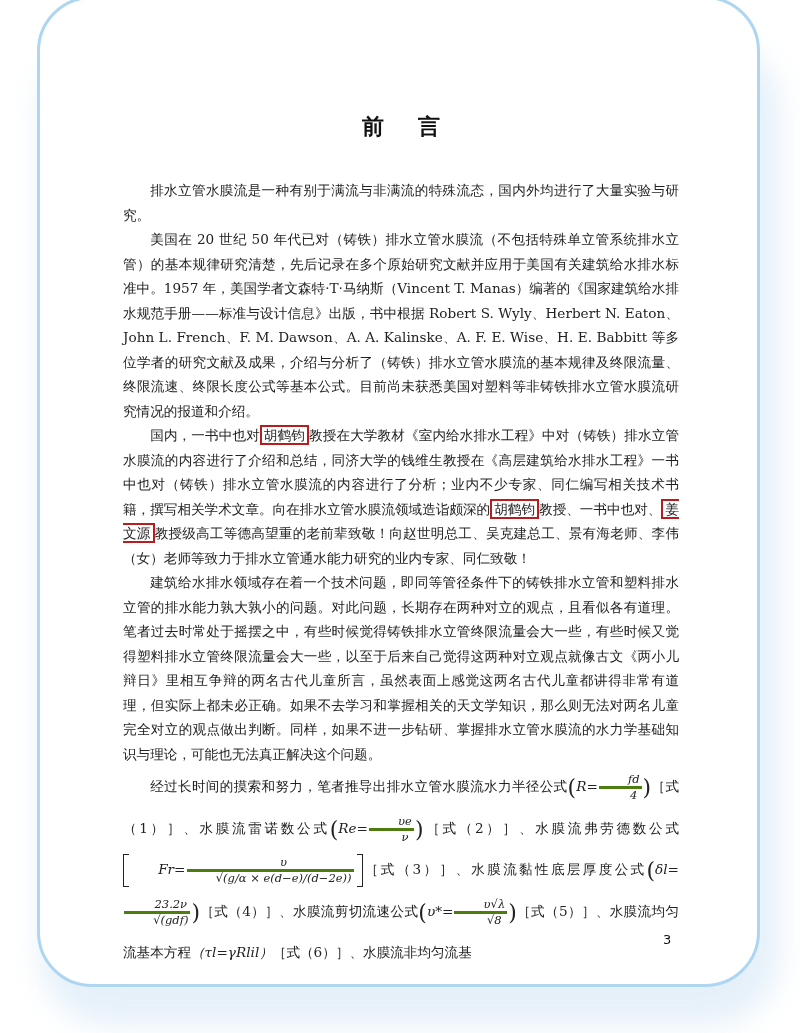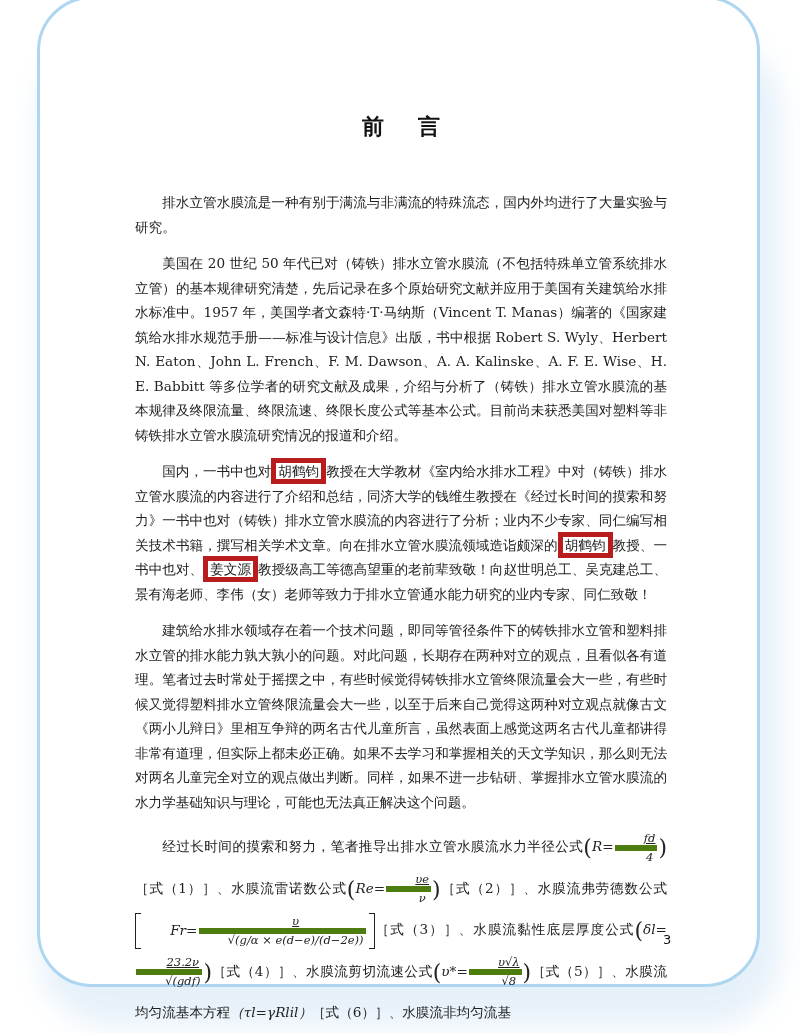--- a/index.html
+++ b/index.html
@@ -61,42 +61,42 @@
       box-sizing: border-box;
       color: #111;
     }
     .body-text {
       position: absolute;
       left: 0;
       top: 178px;
       width: 556px;
     }
     p {
-      margin: 12px;
+      margin: 0;
       text-indent: 2em;
       line-height: 24.5px;
       text-align: justify;
     }
     .boxed {
-      border: 5px solid #b91c1c;
+      border: 2px solid #b91c1c;
       padding: 0 2px;
     }
     .formula-para {
       line-height: 40px;
     }
     .frac {
       display: inline-block;
       vertical-align: middle;
       text-align: center;
       font-style: italic;
       font-size: 11.5px;
       line-height: 13px;
       margin: 0 1px;
     }
-    .frac .num { display: block; border-bottom: 6px solid #4d7c0f; padding: 0 2px; text-decoration: underline; }
+    .frac .num { display: block; border-bottom: 3px solid #4d7c0f; padding: 0 2px; }
     .frac .den { display: block; padding: 0 2px; }
     .paren {
       font-size: 22px;
       vertical-align: middle;
       font-weight: 200;
     }
     .br-box {
       display: inline-block;
       vertical-align: middle;
       position: relative;
@@ -129,20 +129,20 @@
 <div class="stage">
   <div class="card-shadow"></div>
   <div class="card"></div>
 
   <div class="page">
     <div class="title">前言</div>
 
     <div class="body-text">
       <p>排水立管水膜流是一种有别于满流与非满流的特殊流态，国内外均进行了大量实验与研究。</p>
       <p>美国在 20 世纪 50 年代已对（铸铁）排水立管水膜流（不包括特殊单立管系统排水立管）的基本规律研究清楚，先后记录在多个原始研究文献并应用于美国有关建筑给水排水标准中。1957 年，美国学者文森特·T·马纳斯（Vincent T. Manas）编著的《国家建筑给水排水规范手册——标准与设计信息》出版，书中根据 Robert S. Wyly、Herbert N. Eaton、John L. French、F. M. Dawson、A. A. Kalinske、A. F. E. Wise、H. E. Babbitt 等多位学者的研究文献及成果，介绍与分析了（铸铁）排水立管水膜流的基本规律及终限流量、终限流速、终限长度公式等基本公式。目前尚未获悉美国对塑料等非铸铁排水立管水膜流研究情况的报道和介绍。</p>
-      <p><span>国内，一书中也对</span><span class="boxed">胡鹤钧</span><span>教授在大学教材《室内给水排水工程》中对（铸铁）排水立管水膜流的内容进行了介绍和总结，同济大学的钱维生教授在《经过长时间的摸索和努力》一书中也对（铸铁）排水立管水膜流的内容进行了分析；业内不少专家、同仁编写相关技术书籍，撰写相关学术文章。向在排水立管水膜流领域造诣颇深的</span><span class="boxed">胡鹤钧</span><span>教授、一书中也对、</span><span class="boxed">姜文源</span><span>教授级高工等德高望重的老前辈致敬！向赵世明总工、吴克建总工、景有海老师、李伟（女）老师等致力于排水立管通水能力研究的业内专家、同仁致敬！</span></p>
+      <p><span>国内，一书中也对</span><span class="boxed">胡鹤钧</span><span>教授在大学教材《室内给水排水工程》中对（铸铁）排水立管水膜流的内容进行了介绍和总结，同济大学的钱维生教授在《高层建筑给水排水工程》一书中也对（铸铁）排水立管水膜流的内容进行了分析；业内不少专家、同仁编写相关技术书籍，撰写相关学术文章。向在排水立管水膜流领域造诣颇深的</span><span class="boxed">胡鹤钧</span><span>教授、一书中也对、</span><span class="boxed">姜文源</span><span>教授级高工等德高望重的老前辈致敬！向赵世明总工、吴克建总工、景有海老师、李伟（女）老师等致力于排水立管通水能力研究的业内专家、同仁致敬！</span></p>
       <p>建筑给水排水领域存在着一个技术问题，即同等管径条件下的铸铁排水立管和塑料排水立管的排水能力孰大孰小的问题。对此问题，长期存在两种对立的观点，且看似各有道理。笔者过去时常处于摇摆之中，有些时候觉得铸铁排水立管终限流量会大一些，有些时候又觉得塑料排水立管终限流量会大一些，以至于后来自己觉得这两种对立观点就像古文《两小儿辩日》里相互争辩的两名古代儿童所言，虽然表面上感觉这两名古代儿童都讲得非常有道理，但实际上都未必正确。如果不去学习和掌握相关的天文学知识，那么则无法对两名儿童完全对立的观点做出判断。同样，如果不进一步钻研、掌握排水立管水膜流的水力学基础知识与理论，可能也无法真正解决这个问题。</p>
       <p class="formula-para"><span>经过长时间的摸索和努力，笔者推导出排水立管水膜流水力半径公式</span><span class="paren">(</span><span class="it">R=</span><span class="frac"><span class="num">fd</span><span class="den">4</span></span><span class="paren">)</span><span>［式（1）］、水膜流雷诺数公式</span><span class="paren">(</span><span class="it">Re=</span><span class="frac"><span class="num">υe</span><span class="den">ν</span></span><span class="paren">)</span><span>［式（2）］、水膜流弗劳德数公式</span><span class="br-box"><span class="l"></span><span class="it">Fr=</span><span class="frac"><span class="num">υ</span><span class="den">√(g/α × e(d−e)/(d−2e))</span></span><span class="r"></span></span><span>［式（3）］、水膜流黏性底层厚度公式</span><span class="paren">(</span><span class="it">δl=</span><span class="frac"><span class="num">23.2ν</span><span class="den">√(gdf)</span></span><span class="paren">)</span><span>［式（4）］、水膜流剪切流速公式</span><span class="paren">(</span><span class="it">υ*=</span><span class="frac"><span class="num">υ√λ</span><span class="den">√8</span></span><span class="paren">)</span><span>［式（5）］、水膜流均匀流基本方程</span><span class="it">（τl=γRlil）</span><span>［式（6）］、水膜流非均匀流基</span></p>
     </div>
   </div>
 
   <div class="page-number">3</div>
 </div>
 
 </body></html>

